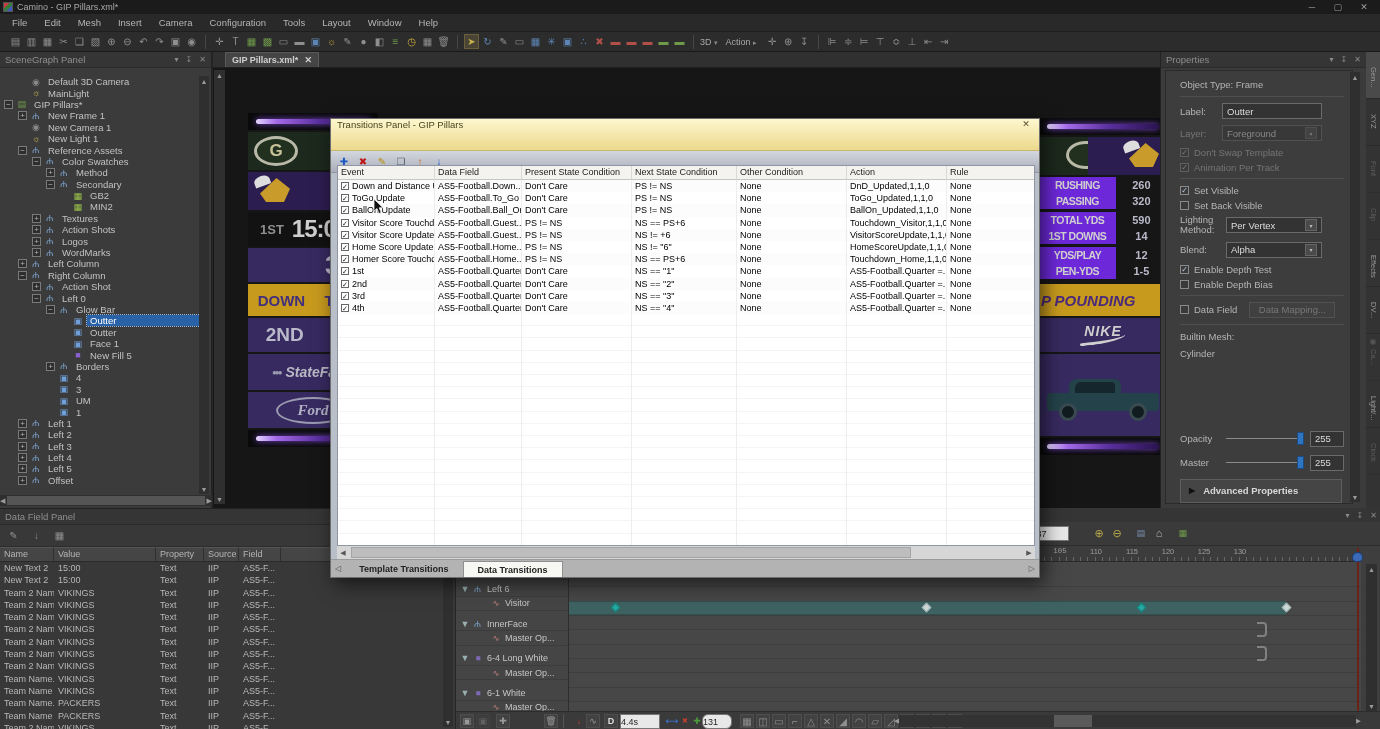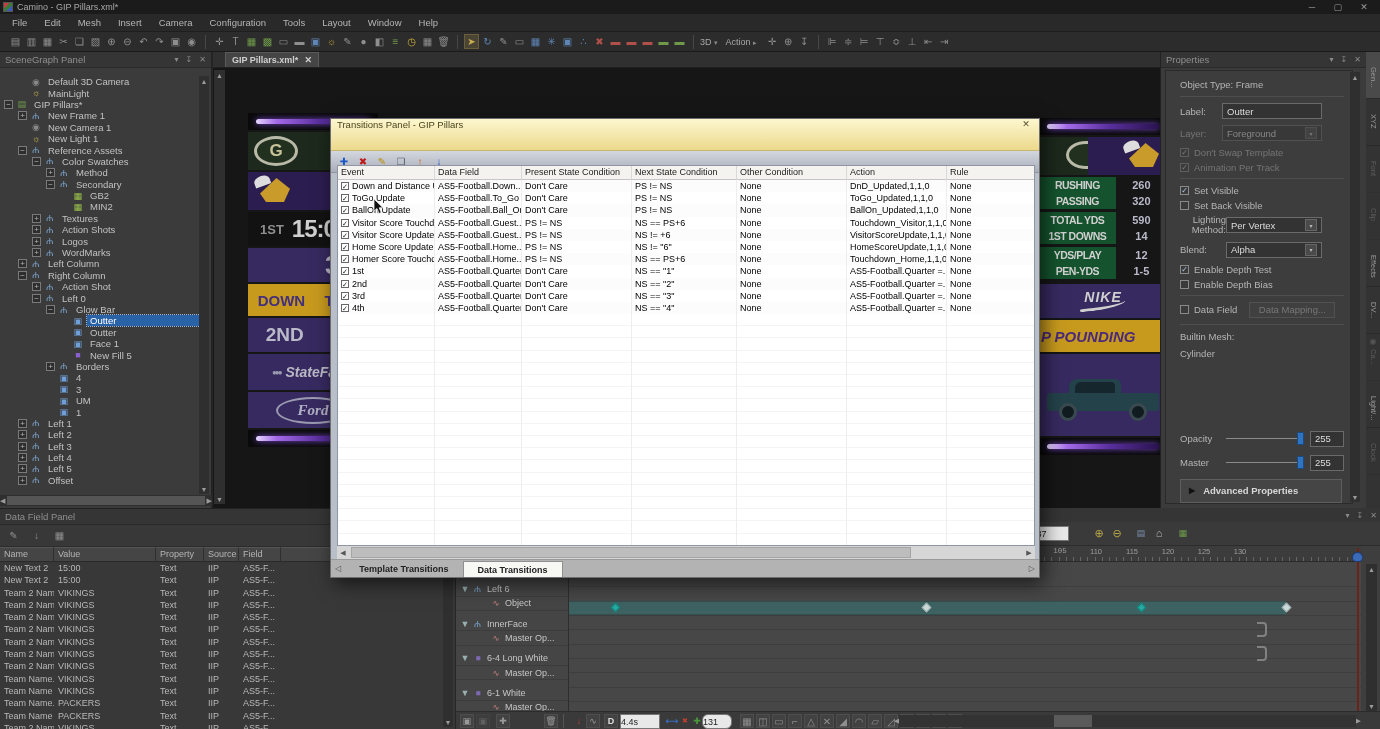--- a/index.html
+++ b/index.html
@@ -84,21 +84,21 @@
   .seg-sponsor { height:36px; display:flex; align-items:center; justify-content:center; gap:5px; }
   .sf-dots { color:#9a9aae; font-size:8px; letter-spacing:-2px; }
   .sf-text { color:#b8b8c4; font-weight:bold; font-style:italic; font-size:14px; }
   .ford-oval { width:74px; height:27px; border:2px solid #9a9ab0; border-radius:50%; display:flex; align-items:center; justify-content:center; }
   .ford-text { font-family:"Liberation Serif", serif; font-style:italic; font-weight:bold; color:#b0b0c4; font-size:15px; }
   .seg-logos { height:38px; display:flex; }
   .logo-half-gb { width:38%; background:#1d291d; position:relative; overflow:hidden; }
   .gb-part { position:absolute; right:-18px; top:4px; width:40px; height:28px; border:3px solid #b9b9a8; border-radius:50%; background:#22301f; }
   .logo-half-min { flex:1; background:#2c1d50; display:flex; align-items:center; justify-content:flex-end; }
   .stat-row { display:flex; height:16px; align-items:stretch; }
-  .stat-row .sl { width:60%; background:#14532d; color:#d0d0d0; font-weight:bold; font-size:10.5px; display:flex; align-items:center; justify-content:center; letter-spacing:-0.5px; }
+  .stat-row .sl { width:60%; background:#6d28d9; color:#d0d0d0; font-weight:bold; font-size:10.5px; display:flex; align-items:center; justify-content:center; letter-spacing:-0.5px; }
   .stat-row .sv { flex:1; color:#b9b9c9; font-weight:bold; font-size:11px; display:flex; align-items:center; justify-content:center; }
   .stat-row.gap { margin-bottom:3px; }
   .seg-banner { height:32px; background:#c79a1e; display:flex; align-items:center; }
   .banner-text { color:#4a2a7a; font-weight:bold; font-style:italic; font-size:15px; margin-left:2px; white-space:nowrap; }
   .seg-nike { height:34px; display:flex; flex-direction:column; align-items:center; justify-content:center; }
   .nike-text { color:#cfcfcf; font-weight:bold; font-style:italic; font-size:14px; letter-spacing:1px; }
   .swoosh { width:46px; height:8px; border-bottom:3px solid #cfcfcf; border-radius:0 0 100% 14%; transform:rotate(-6deg) translateY(-3px); }
   .seg-truck { height:82px; display:flex; align-items:center; justify-content:center; }
   .truck { position:relative; width:116px; height:52px; }
   .truck .body { position:absolute; left:2px; bottom:10px; width:112px; height:18px; background:#24424a; border-radius:3px; }
@@ -639,26 +639,26 @@
           </div>
           <div class="stat-row">
             <span class="sl">YDS/PLAY</span>
             <span class="sv">12</span>
           </div>
           <div class="stat-row gap">
             <span class="sl">PEN-YDS</span>
             <span class="sv">1-5</span>
           </div>
       </div>
+      <div class="seg seg-banner">
+        <span class="banner-text">P POUNDING</span>
+      </div>
       <div class="seg seg-purple seg-nike">
         <span class="nike-text">NIKE</span>
         <span class="swoosh"></span>
-      </div>
-      <div class="seg seg-banner">
-        <span class="banner-text">P POUNDING</span>
       </div>
       <div class="seg seg-purple seg-truck">
         <span class="truck">
           <span class="cab"></span>
             <span class="win"></span>
             <span class="body"></span>
             <span class="w1"></span>
             <span class="w2"></span>
         </span>
       </div>
@@ -705,21 +705,21 @@
       <hr class="prop-sep">
       <div class="pcheck">
         <span class="cbox">✓</span>
           <span>Set Visible</span>
       </div>
       <div class="pcheck">
         <span class="cbox"></span>
           <span>Set Back Visible</span>
       </div>
       <div class="prop-row">
-        <span style="width:46px; line-height:1.1;text-align:right;">Lighting Method:</span>
+        <span style="width:46px; line-height:1.1;">Lighting Method:</span>
         <span class="pselect" style="width:96px;">
           <span>Per Vertex</span>
             <span class="dd">▾</span>
         </span>
       </div>
       <div class="prop-row">
         <span style="width:46px;">Blend:</span>
         <span class="pselect" style="width:96px;">
           <span>Alpha</span>
             <span class="dd">▾</span>
@@ -985,21 +985,21 @@
           <span>Visible</span>
         </div>
         <div class="track-row group-row">
           <span class="arrow">▼</span>
           <span class="t-icon ic-frame st-frame"></span>
           <span>Left 6</span>
         </div>
         <div class="track-row hl prop-row">
 
           <span class="t-icon ic-curve st-curve"></span>
-          <span>Object</span>
+          <span>Visitor</span>
         </div>
         <div class="track-row group-row">
           <span class="arrow">▼</span>
           <span class="t-icon ic-frame st-frame"></span>
           <span>InnerFace</span>
         </div>
         <div class="track-row prop-row">
 
           <span class="t-icon ic-curve st-curve"></span>
           <span>Master Op...</span>

